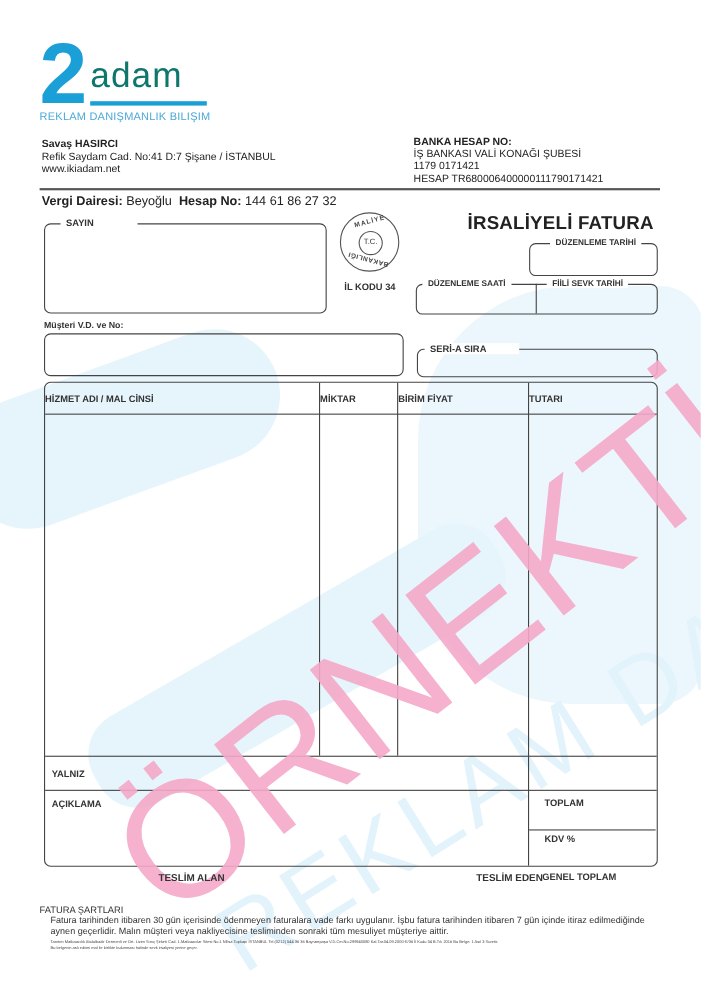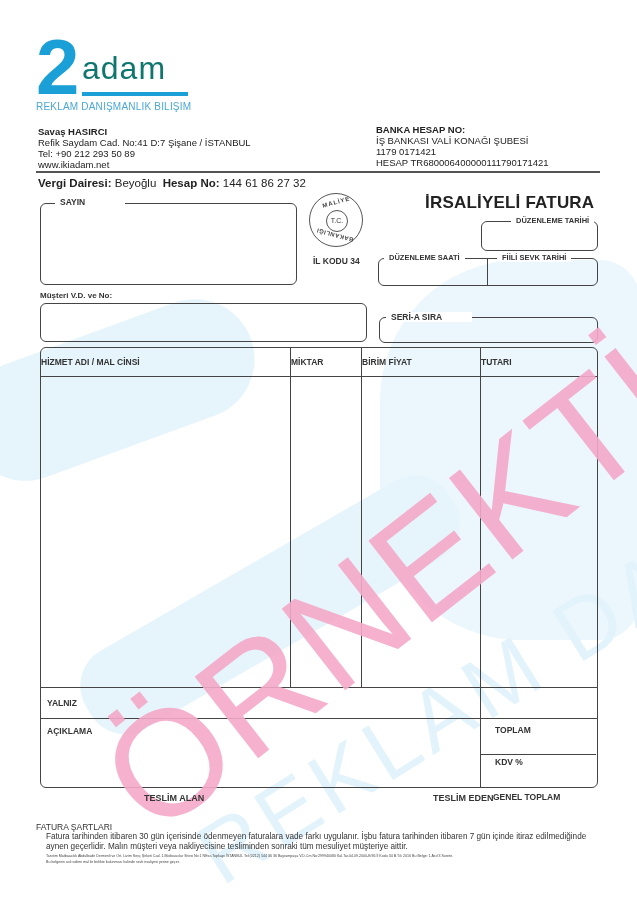--- a/index.html
+++ b/index.html
@@ -39,21 +39,20 @@
 <div class="bg-text" style="left:180px;top:820px;">REKLAM DANIŞ</div>
 
 <div class="logo-2">2</div>
 <div class="logo-adam">adam</div>
 <div class="logo-bar"></div>
 <div class="logo-sub">REKLAM DANIŞMANLIK BILIŞIM</div>
 
 <div class="abs small" style="left:38px;top:126px;">
   <div class="b">Savaş HASIRCI</div>
   <div>Refik Saydam Cad. No:41 D:7 Şişane / İSTANBUL</div>
-  <div>Tel: +90 212 293 50 89</div>
   <div>www.ikiadam.net</div>
 </div>
 
 <div class="abs small" style="left:376px;top:124px;">
   <div class="b">BANKA HESAP NO:</div>
   <div>İŞ BANKASI VALİ KONAĞI ŞUBESİ</div>
   <div>1179 0171421</div>
   <div>HESAP TR680006400000111790171421</div>
 </div>
 
@@ -72,21 +71,21 @@
 <div class="stamp">
   <div class="stamp-inner">T.C.</div>
   <div class="stamp-txt" style="left:12px;top:5px;transform:rotate(-15deg);letter-spacing:1px;">MALİYE</div>
   <div class="stamp-txt" style="left:6px;top:38px;transform:rotate(195deg);letter-spacing:0.5px;">BAKANLIĞI</div>
 </div>
 <div class="abs" style="left:313px;top:256px;font-size:8.5px;font-weight:bold;color:#333;">İL KODU 34</div>
 
 <div class="title">İRSALİYELİ FATURA</div>
 
 <div class="box" style="left:481px;top:221px;width:115px;height:28px;"></div>
-<div class="legend" style="left:511px;top:216px;font-size:7.5px;">DÜZENLEME TARİHİ</div>
+<div class="legend" style="left:500px;top:216px;font-size:7.5px;">DÜZENLEME TARİHİ</div>
 
 <div class="box" style="left:378px;top:258px;width:218px;height:26px;"></div>
 <div class="vline" style="left:487px;top:258px;height:27px;"></div>
 <div class="legend" style="left:384px;top:253px;font-size:7.5px;">DÜZENLEME SAATİ</div>
 <div class="legend" style="left:497px;top:253px;font-size:7.5px;">FİİLİ SEVK TARİHİ</div>
 
 <div class="abs" style="left:40px;top:291px;font-size:8px;font-weight:bold;color:#333;">Müşteri V.D. ve No:</div>
 <div class="box" style="left:40px;top:303px;width:325px;height:37px;"></div>
 
 <div class="box" style="left:379px;top:317px;width:217px;height:24px;"></div>

